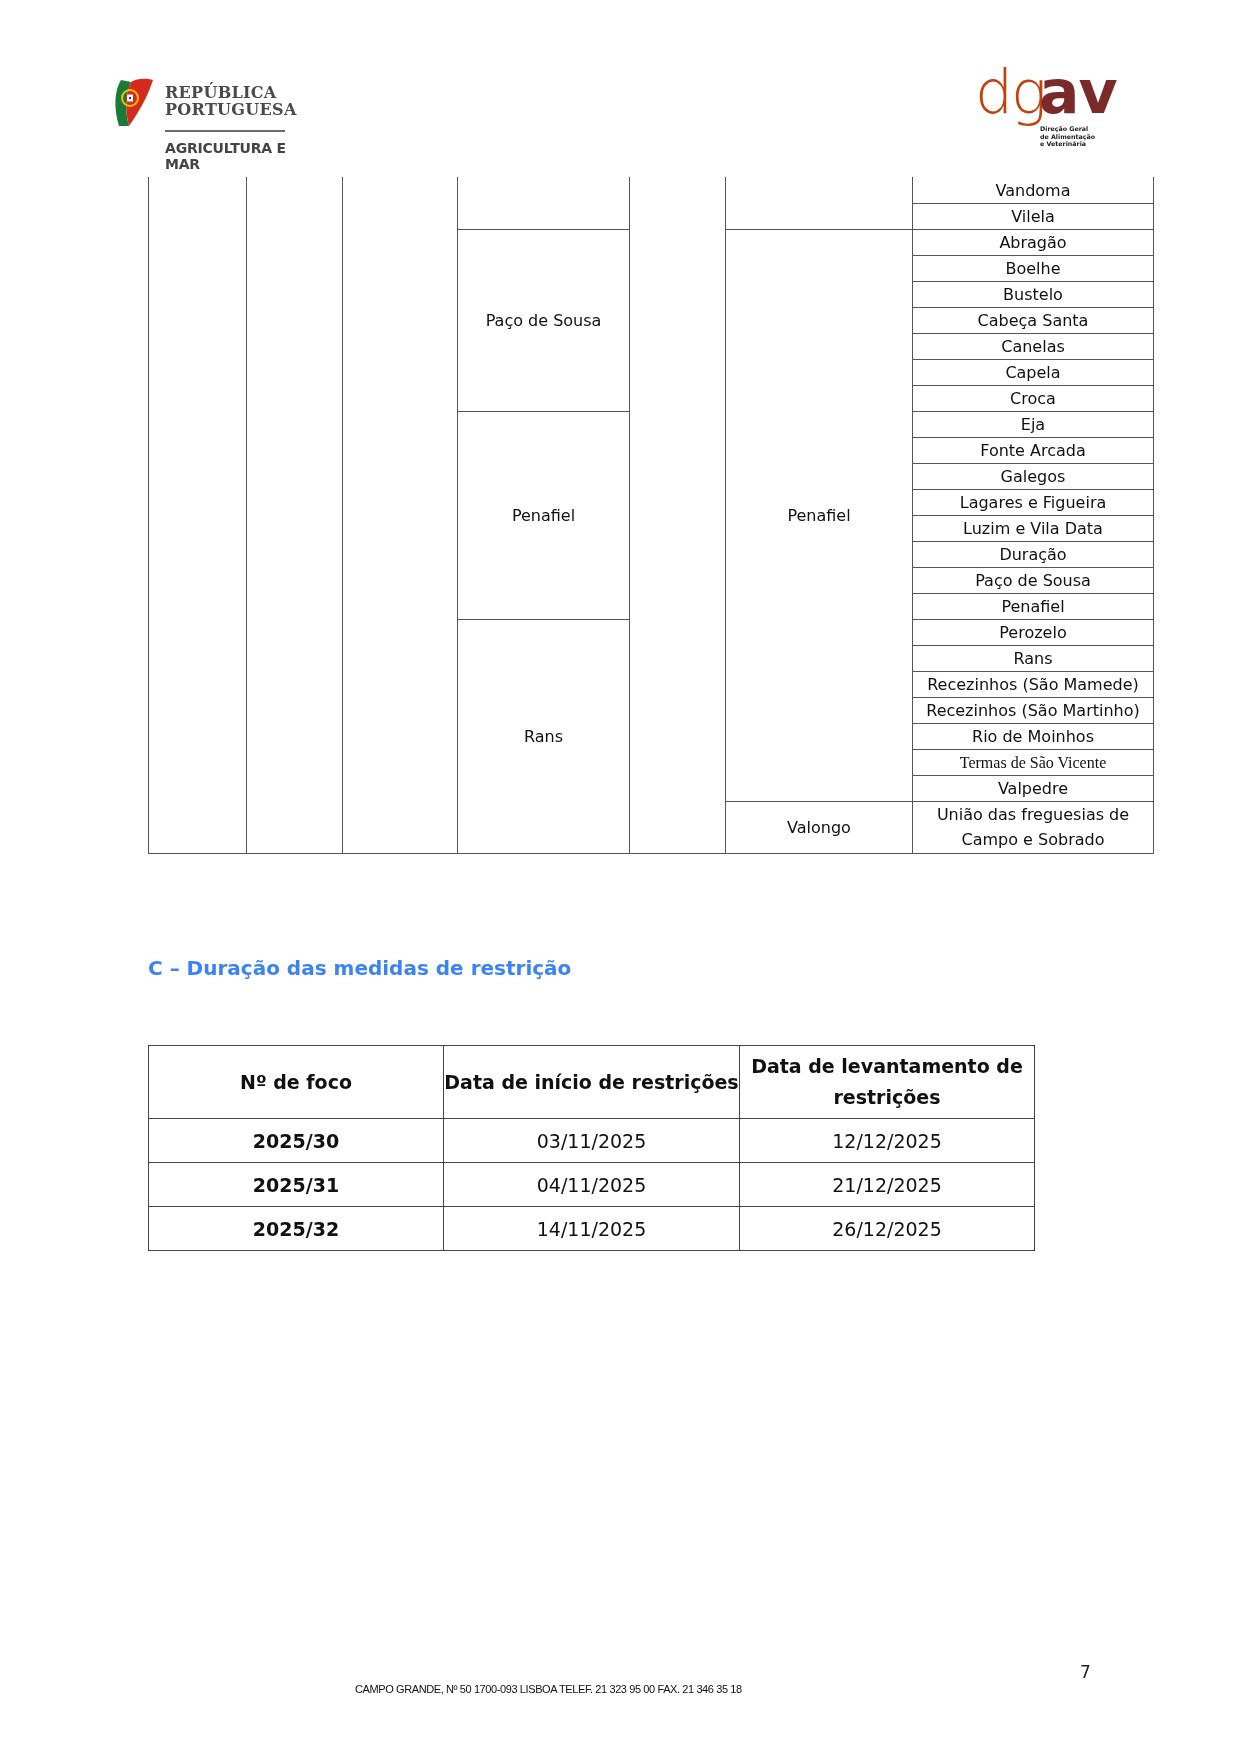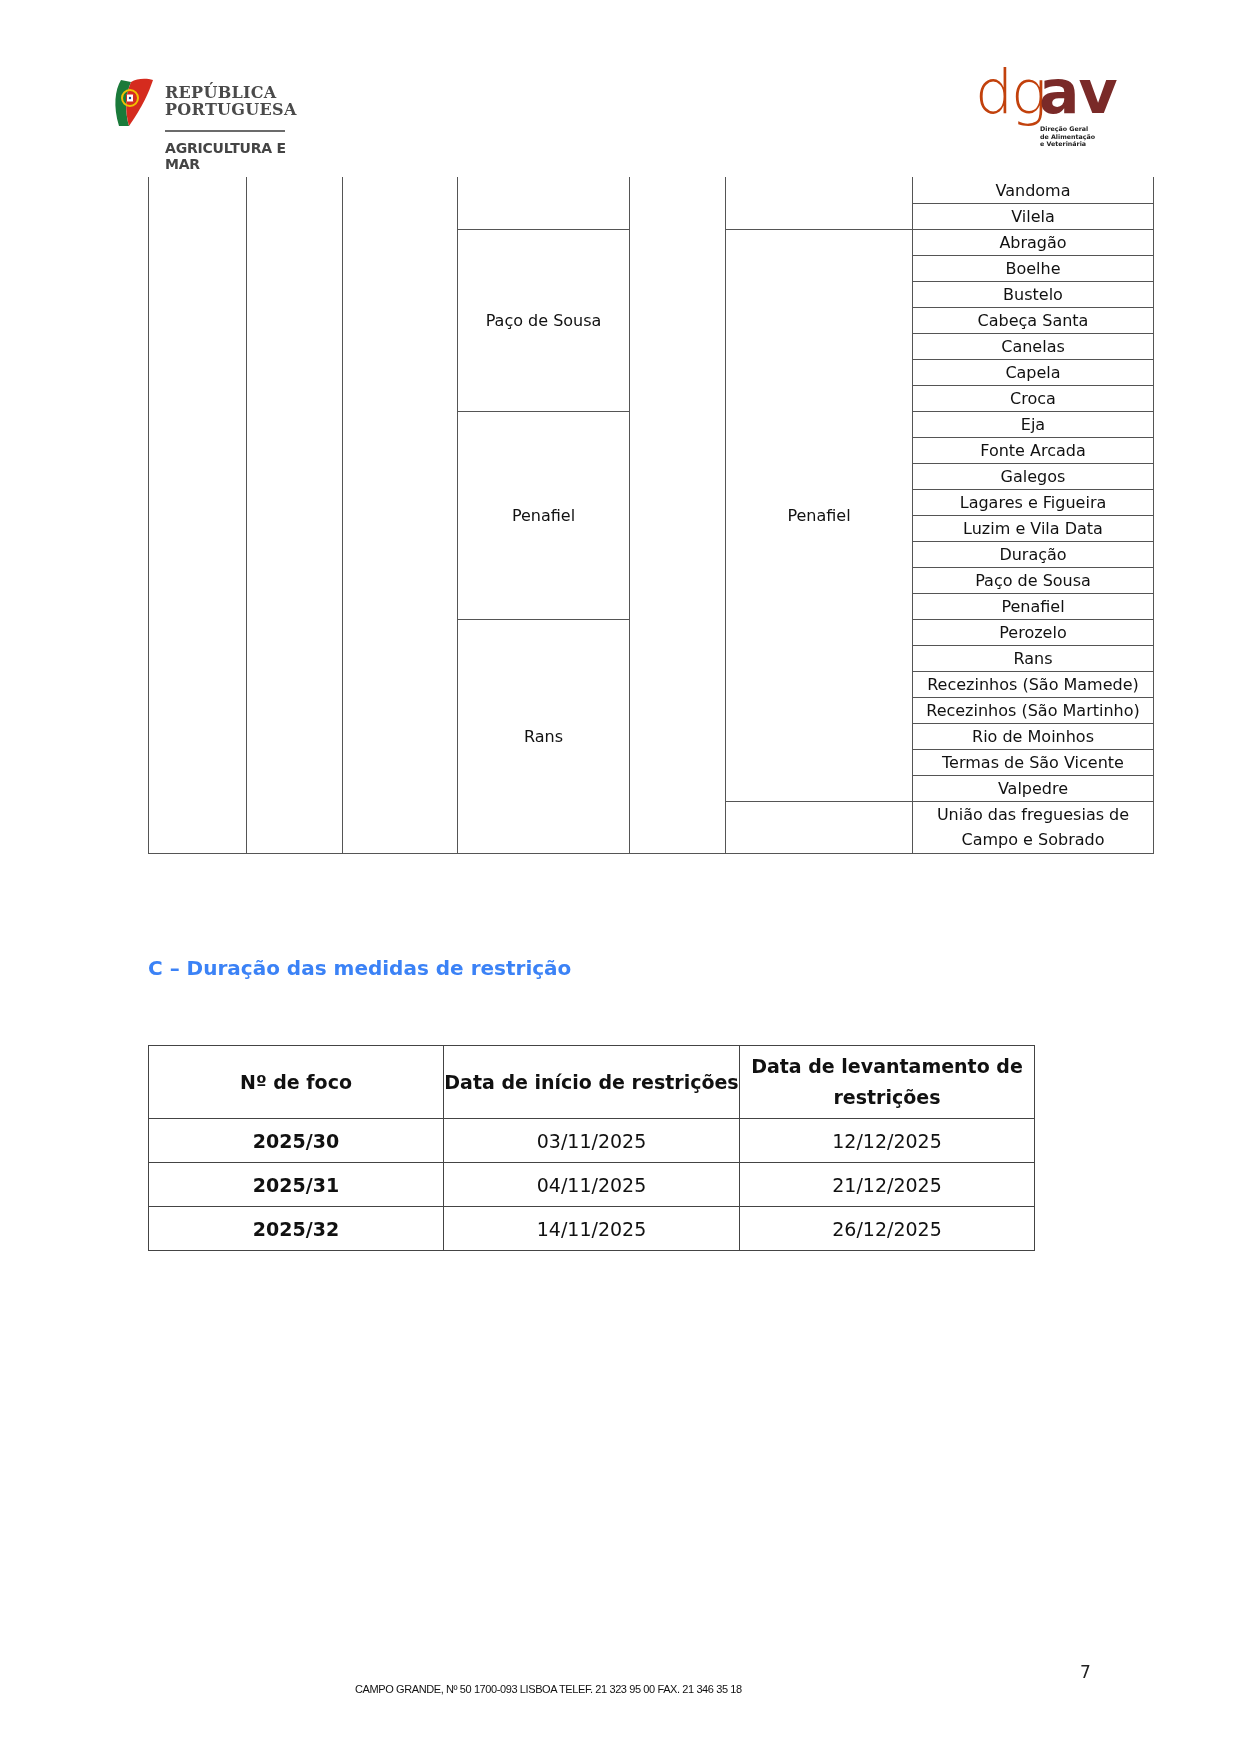--- a/index.html
+++ b/index.html
@@ -87,20 +87,21 @@
   <div class="hline" style="left:457px; top:619px; width:173px;"></div>
 
   <div class="hline" style="left:725px; top:229px; width:188px;"></div>
   <div class="hline" style="left:725px; top:801px; width:188px;"></div>
 
   <div class="cell" style="left:458px; top:229px; width:171px; height:182px;">Paço de Sousa</div>
   <div class="cell" style="left:458px; top:411px; width:171px; height:208px;">Penafiel</div>
   <div class="cell" style="left:458px; top:619px; width:171px; height:234px;">Rans</div>
 
   <div class="cell" style="left:726px; top:229px; width:186px; height:572px;">Penafiel</div>
+  <div class="cell" style="left:726px; top:801px; width:186px; height:52px;">Valongo</div>
 
   <div id="freg-rows">
       <div class="cell" style="left: 913px; top: 177px; width: 240px; height: 26px;">Vandoma</div>
       <div class="hline" style="left: 913px; top: 203px; width: 240px;"></div>
       <div class="cell" style="left: 913px; top: 203px; width: 240px; height: 26px;">Vilela</div>
       <div class="hline" style="left: 913px; top: 229px; width: 240px;"></div>
       <div class="cell" style="left: 913px; top: 229px; width: 240px; height: 26px;">Abragão</div>
       <div class="hline" style="left: 913px; top: 255px; width: 240px;"></div>
       <div class="cell" style="left: 913px; top: 255px; width: 240px; height: 26px;">Boelhe</div>
       <div class="hline" style="left: 913px; top: 281px; width: 240px;"></div>
@@ -133,21 +134,21 @@
       <div class="cell" style="left: 913px; top: 619px; width: 240px; height: 26px;">Perozelo</div>
       <div class="hline" style="left: 913px; top: 645px; width: 240px;"></div>
       <div class="cell" style="left: 913px; top: 645px; width: 240px; height: 26px;">Rans</div>
       <div class="hline" style="left: 913px; top: 671px; width: 240px;"></div>
       <div class="cell" style="left: 913px; top: 671px; width: 240px; height: 26px;">Recezinhos (São Mamede)</div>
       <div class="hline" style="left: 913px; top: 697px; width: 240px;"></div>
       <div class="cell" style="left: 913px; top: 697px; width: 240px; height: 26px;">Recezinhos (São Martinho)</div>
       <div class="hline" style="left: 913px; top: 723px; width: 240px;"></div>
       <div class="cell" style="left: 913px; top: 723px; width: 240px; height: 26px;">Rio de Moinhos</div>
       <div class="hline" style="left: 913px; top: 749px; width: 240px;"></div>
-      <div class="cell" style="left: 913px; top: 749px; width: 240px; height: 26px;">Termas de São Vicente</div>
+      <div class="cell" style="left: 913px; top: 749px; width: 240px; height: 26px; font-family: Liberation Serif, serif;">Termas de São Vicente</div>
       <div class="hline" style="left: 913px; top: 775px; width: 240px;"></div>
       <div class="cell" style="left: 913px; top: 775px; width: 240px; height: 26px;">Valpedre</div>
       <div class="hline" style="left: 913px; top: 801px; width: 240px;"></div>
       <div class="cell" style="left: 913px; top: 801px; width: 240px; height: 52px; padding: 4px 14px; box-sizing: border-box;">União das freguesias de Campo e Sobrado</div>
     </div>
 </div>
 
 <div id="section-c" class="abs">C – Duração das medidas de restrição</div>
 
 <table id="restr-table">

